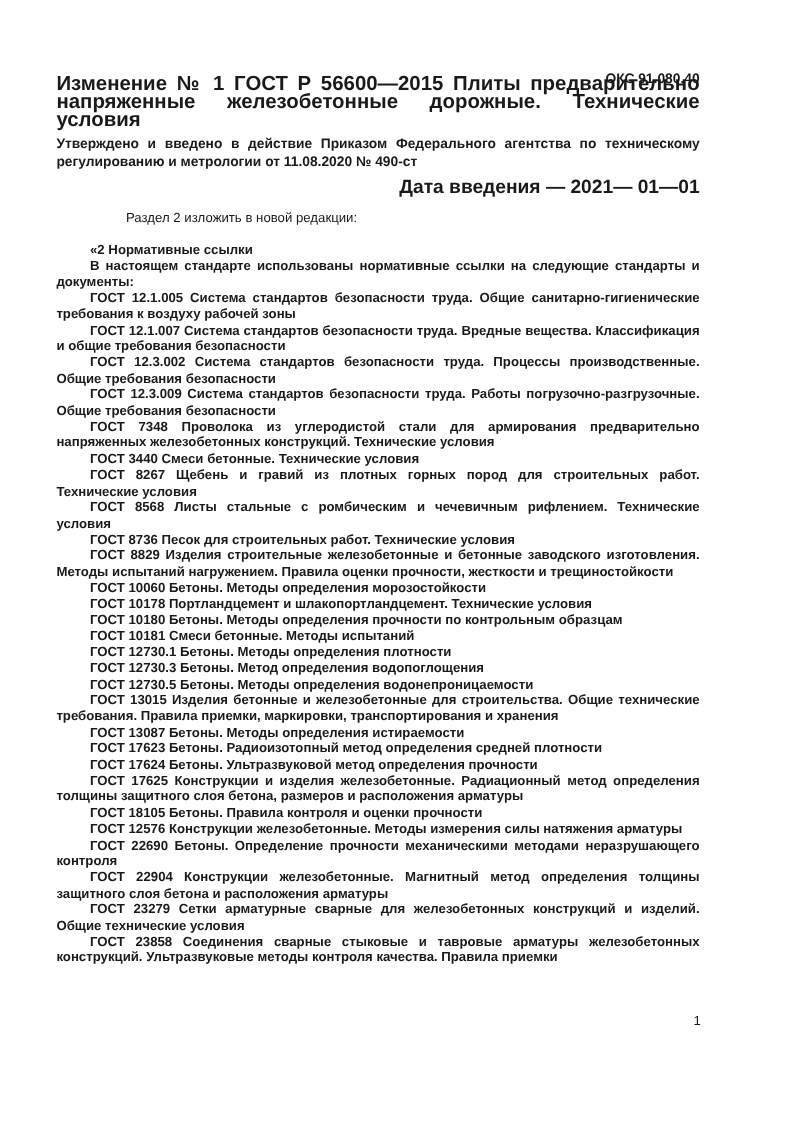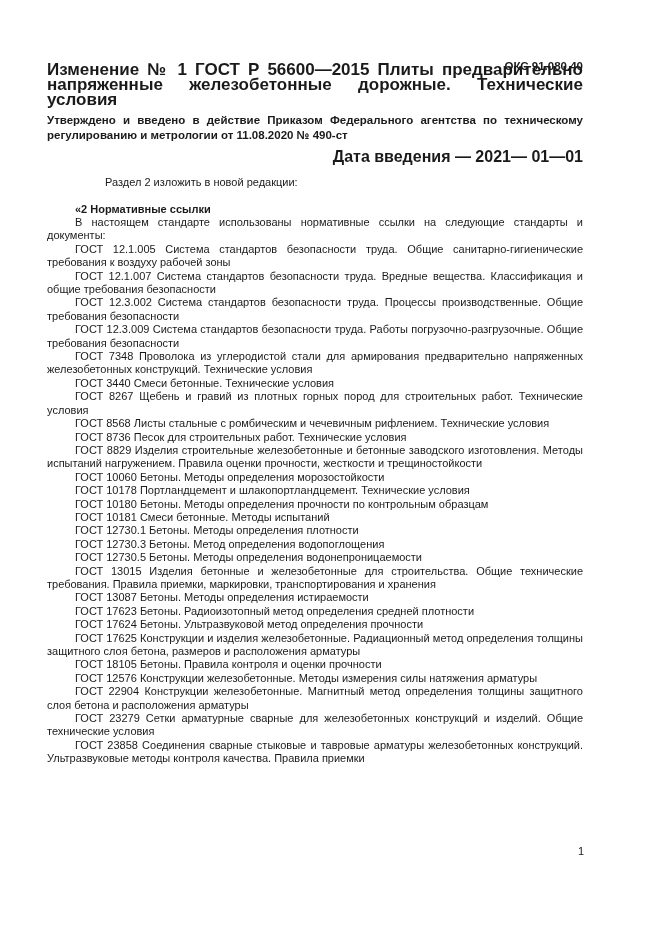--- a/index.html
+++ b/index.html
@@ -8,21 +8,21 @@
     .page { position: absolute; left: 47px; top: 0; width: 536px; }
     .oks { position: absolute; right: 0; top: 60px; font-weight: bold; font-size: 11.5px; margin-left: 30px; }
     .title { position: absolute; top: 62px; left: 0; right: 0; font-weight: bold; font-size: 17px;
       line-height: 15px; text-align: justify; }
     .approved { position: absolute; top: 113px; left: 0; right: 0; font-weight: bold; font-size: 11.5px;
       line-height: 15px; text-align: justify; }
     .date { position: absolute; right: 0; top: 148px; font-weight: bold; font-size: 16px; }
     .instr { position: absolute; left: 28px; top: 176px; font-size: 11px; margin-left: 30px; }
     .section-head { position: absolute; left: 28px; top: 203px; font-weight: bold; font-size: 11px; }
     .body { position: absolute; top: 216px; left: 0; right: 0; font-size: 11px; line-height: 13.4px; }
-    .para { text-indent: 28px; text-align: justify; margin: 0; }
+    .para { text-indent: 28px; text-align: justify; margin: 0; font-weight: bold; }
     .page-num { position: absolute; left: 578px; top: 845px; font-size: 11px; }
   </style>
 </head>
 <body>
 
 <div class="page">
   <div class="oks">ОКС 91.080.40</div>
   <div class="title">Изменение № 1 ГОСТ Р 56600—2015 Плиты предварительно напряженные железобетонные дорожные. Технические условия</div>
   <div class="approved">Утверждено и введено в действие Приказом Федерального агентства по техническому регулированию и метрологии от 11.08.2020 № 490-ст</div>
   <div class="date">Дата введения — 2021— 01—01</div>
@@ -47,18 +47,19 @@
     <p class="para">ГОСТ 12730.1 Бетоны. Методы определения плотности</p>
     <p class="para">ГОСТ 12730.3 Бетоны. Метод определения водопоглощения</p>
     <p class="para">ГОСТ 12730.5 Бетоны. Методы определения водонепроницаемости</p>
     <p class="para">ГОСТ 13015 Изделия бетонные и железобетонные для строительства. Общие технические требования. Правила приемки, маркировки, транспортирования и хранения</p>
     <p class="para">ГОСТ 13087 Бетоны. Методы определения истираемости</p>
     <p class="para">ГОСТ 17623 Бетоны. Радиоизотопный метод определения средней плотности</p>
     <p class="para">ГОСТ 17624 Бетоны. Ультразвуковой метод определения прочности</p>
     <p class="para">ГОСТ 17625 Конструкции и изделия железобетонные. Радиационный метод определения толщины защитного слоя бетона, размеров и расположения арматуры</p>
     <p class="para">ГОСТ 18105 Бетоны. Правила контроля и оценки прочности</p>
     <p class="para">ГОСТ 12576 Конструкции железобетонные. Методы измерения силы натяжения арматуры</p>
+    <p class="para">ГОСТ 22690 Бетоны. Определение прочности механическими методами неразрушающего контроля</p>
     <p class="para">ГОСТ 22904 Конструкции железобетонные. Магнитный метод определения толщины защитного слоя бетона и расположения арматуры</p>
     <p class="para">ГОСТ 23279 Сетки арматурные сварные для железобетонных конструкций и изделий. Общие технические условия</p>
     <p class="para">ГОСТ 23858 Соединения сварные стыковые и тавровые арматуры железобетонных конструкций. Ультразвуковые методы контроля качества. Правила приемки</p>
   </div>
 </div>
 <div class="page-num">1</div>
 
 </body></html>

